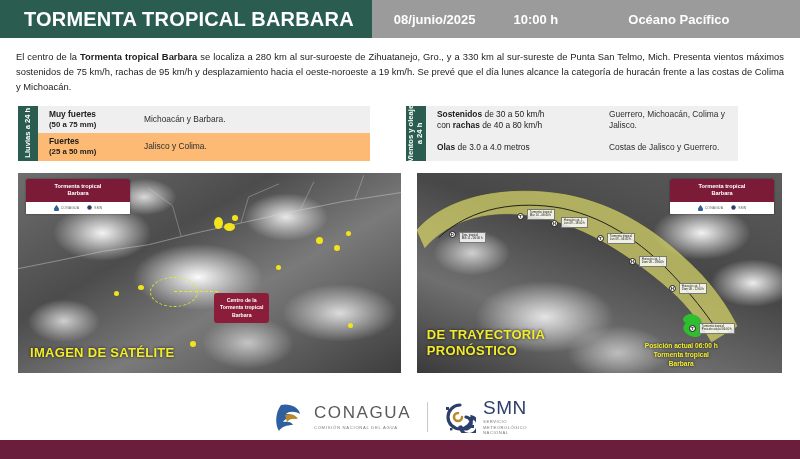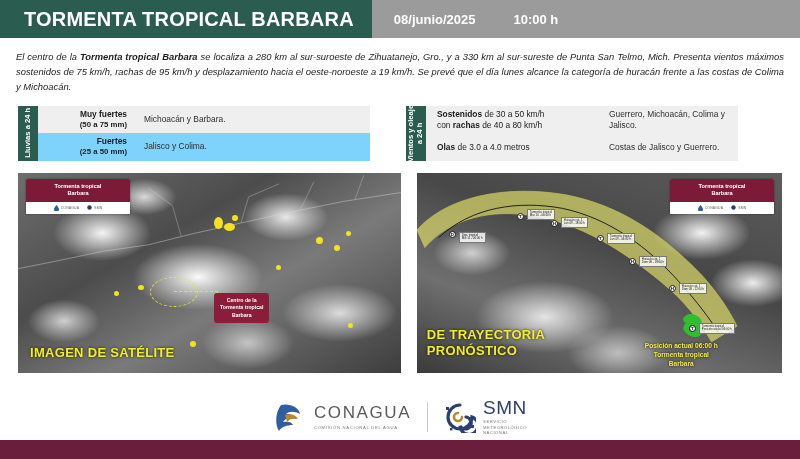--- a/index.html
+++ b/index.html
@@ -35,21 +35,20 @@
   .header-meta .hm-date { margin-right: 38px; }
   .header-meta .hm-time { margin-right: 70px; }
 
   
   .intro {
     margin: 11px 16px 0 16px;
     font-size: 9.4px;
     line-height: 1.62;
     color: #1c1c1c;
     text-align: justify;
-    font-style: italic;
   }
   .intro b { font-weight: bold; }
 
   
   .tables { display: flex; margin-top: 11px; padding: 0 18px; gap: 0; }
   .tbl-block { display: flex; }
   .tbl-left  { width: 352px; }
   .tbl-right { margin-left: 36px; width: 332px; }
 
   .vtab {
@@ -75,28 +74,28 @@
     color: #1c1c1c;
     padding: 3px 9px 3px 11px;
     line-height: 1.3;
   }
   .tbl .c-val {
     font-size: 8.4px;
     color: #2e2e2e;
     padding: 3px 8px;
     line-height: 1.3;
   }
-  .tbl-left .c-key { text-align: right; width: 98px; font-weight: bold; }
+  .tbl-left .c-key { text-align: left; width: 98px; font-weight: bold; }
   .tbl-left .c-key .sub { font-weight: bold; display: block; font-size: 7.8px; }
   .tbl-right .c-key { width: 175px; }
   .tbl-right .c-key b { font-weight: bold; }
   .row-a { background: #efefef; }
   .row-b { background: #c9cdc9; }
   .row-c { background: #efefef; }
-  .tbl-left  .row-b { background: #7dd3fc; }
+  .tbl-left  .row-b { background: #fdba74; }
 
   
   .panels { display: flex; margin-top: 12px; padding: 0 18px; gap: 16px; }
   .panel {
     position: relative;
     width: 372px; height: 200px;
     overflow: hidden;
     background: #3a3a3a;
   }
   .panel-left { width: 390px; }
@@ -251,20 +250,21 @@
   }
 </style>
 </head>
 <body>
 
 <div class="header">
   <div class="header-title">TORMENTA TROPICAL BARBARA</div>
   <div class="header-meta">
     <span class="hm-date">08/junio/2025</span>
     <span class="hm-time">10:00 h</span>
+    <span class="hm-basin">Océano Pacífico</span>
   </div>
 </div>
 
 <p class="intro"><span>El centro de la </span><b>Tormenta tropical Barbara</b><span> se localiza a 280 km al sur-suroeste de Zihuatanejo, Gro., y a 330 km al sur-sureste de Punta San Telmo, Mich. Presenta vientos máximos sostenidos de 75 km/h, rachas de 95 km/h y desplazamiento hacia el oeste-noroeste a 19 km/h. Se prevé que el día lunes alcance la categoría de huracán frente a las costas de Colima y Michoacán.</span></p>
 
 <div class="tables">
 
   <div class="tbl-block tbl-left">
     <div class="vtab">
       <div class="vtab-inner">Lluvias a 24 h</div>

